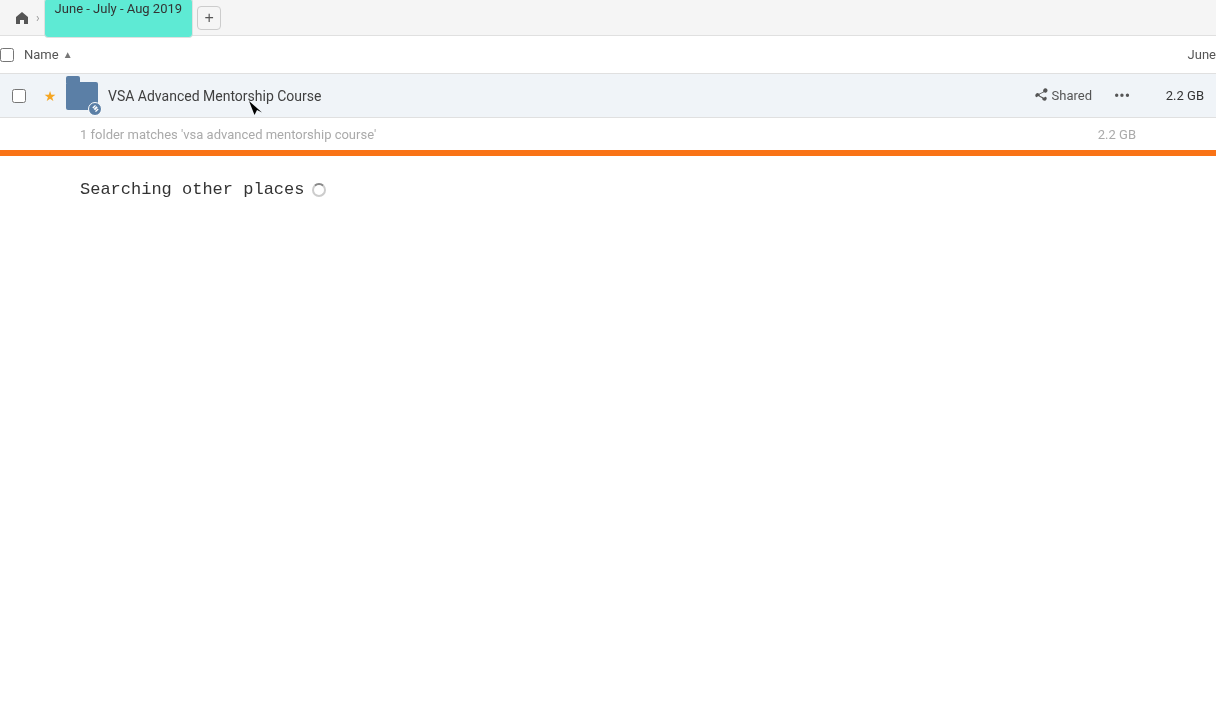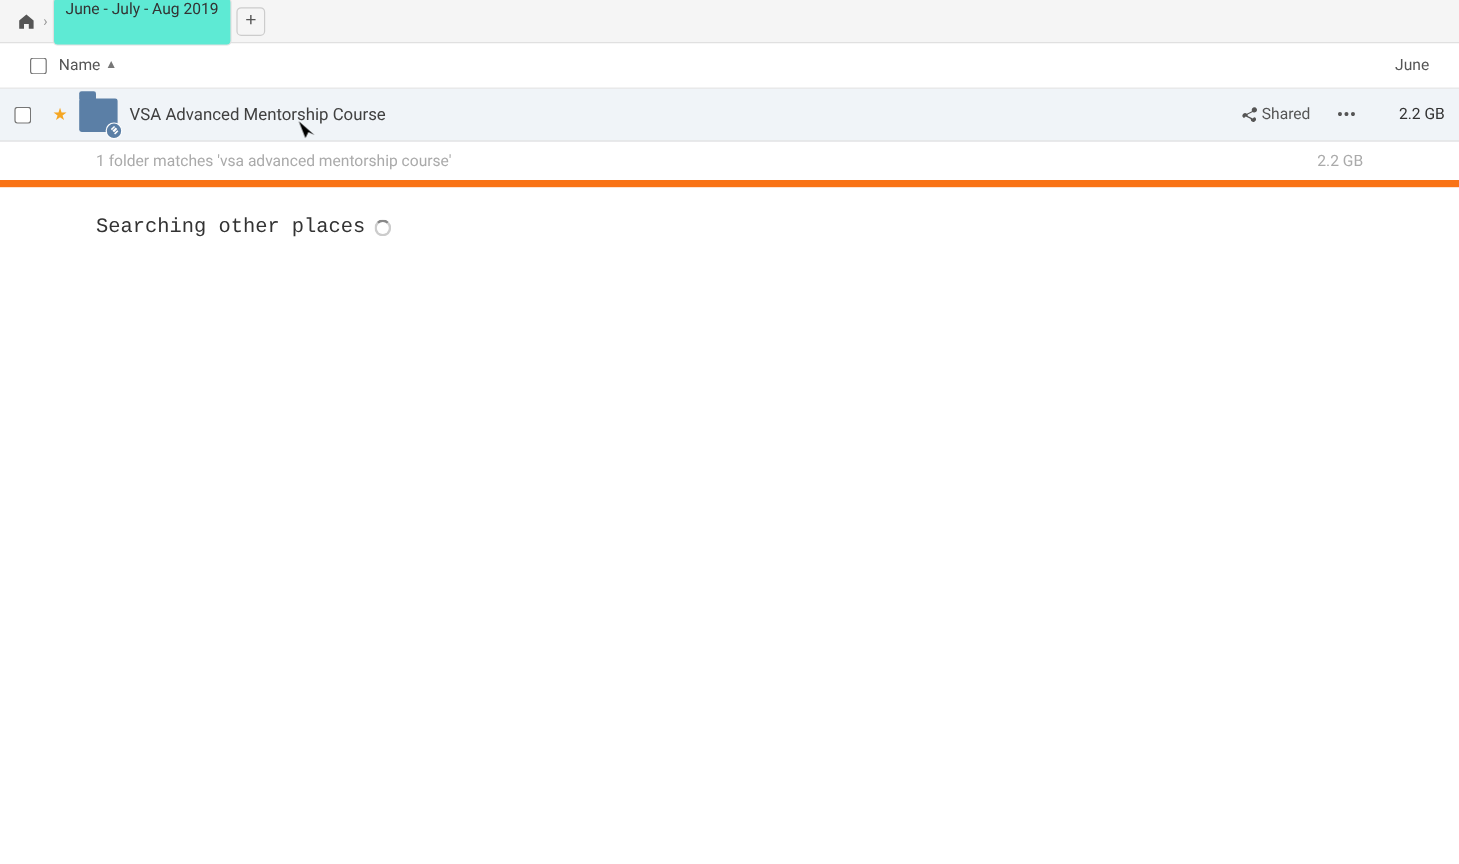--- a/index.html
+++ b/index.html
@@ -67,21 +67,21 @@
       cursor: pointer;
       font-size: 16px;
       color: #555;
       background: transparent;
     }
 
     
     .column-header {
       display: flex;
       align-items: center;
-      padding: 8px 25px;
+      padding: 8px 0;
       border-bottom: 1px solid #e0e0e0;
       height: 38px;
     }
 
     .col-checkbox {
       width: 24px;
       display: flex;
       align-items: center;
     }
 
@@ -168,21 +168,21 @@
 
     .file-name {
       flex: 1;
       font-size: 14px;
       color: #404040;
       cursor: pointer;
     }
 
     .shared-badge {
       display: flex;
-      align-items: flex-end;
+      align-items: flex-start;
       gap: 4px;
       color: #555;
       font-size: 13px;
       margin-right: 16px;
     }
 
     .more-btn {
       width: 28px;
       height: 28px;
       display: flex;

